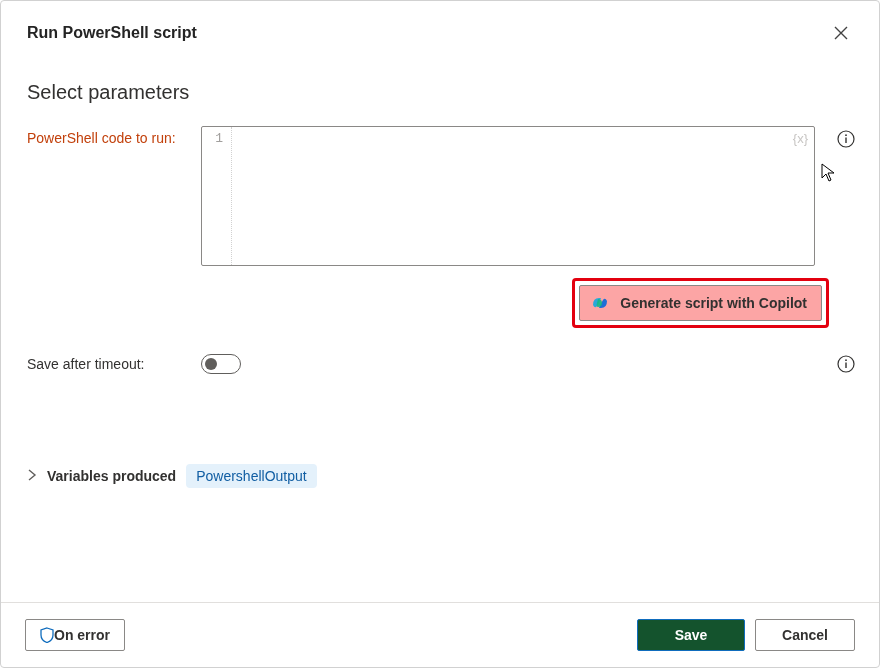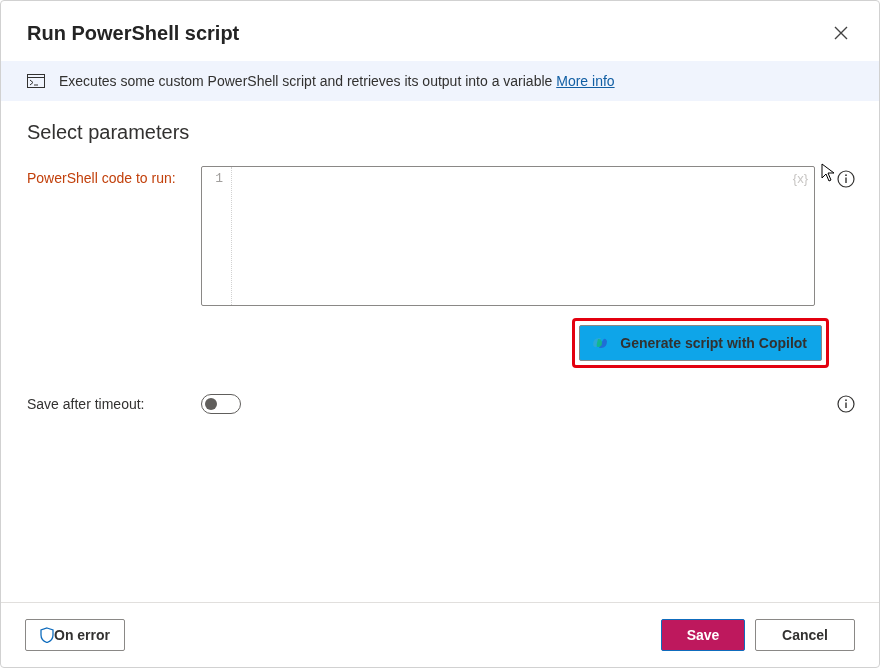--- a/index.html
+++ b/index.html
@@ -19,21 +19,21 @@
     overflow: hidden;
     position: relative;
   }
   .header {
     display: flex;
     align-items: center;
     justify-content: space-between;
     padding: 18px 24px 14px 26px;
   }
   .title {
-    font-size: 20px;
+    font-size: 16px;
     font-weight: 600;
     color: #242424;
   }
   .close-btn {
     width: 28px; height: 28px;
     display: flex; align-items: center; justify-content: center;
     cursor: pointer;
     color: #424242;
     background: transparent;
     border: none;
@@ -133,21 +133,21 @@
   }
   .copilot-highlight {
     border: 3px solid #e3000f;
     border-radius: 4px;
     padding: 4px;
   }
   .copilot-btn {
     display: flex;
     align-items: center;
     gap: 10px;
-    background: #0ea5e9;
+    background: #fca5a5;
     border: 1px solid #8a8886;
     border-radius: 2px;
     padding: 7px 14px 7px 10px;
     font-size: 14px;
     font-weight: 600;
     color: #323130;
     cursor: pointer;
     font-family: inherit;
   }
   .toggle-row {
@@ -211,27 +211,27 @@
     padding: 7px 14px;
     background: #fff;
     font-size: 14px;
     font-weight: 600;
     color: #323130;
     cursor: pointer;
     font-family: inherit;
   }
   .spacer { flex: 1; }
   .primary-btn {
-    background: #be185d;
+    background: #14532d;
     border: 1px solid #0f6cbd;
     color: #fff;
     font-weight: 600;
     font-size: 14px;
     padding: 7px 0;
-    width: 84px;
+    width: 108px;
     border-radius: 2px;
     cursor: pointer;
     font-family: inherit;
   }
   .secondary-btn {
     background: #fff;
     border: 1px solid #8a8886;
     color: #323130;
     font-weight: 600;
     font-size: 14px;
@@ -255,33 +255,20 @@
 
   <div class="header">
     <div class="title">Run PowerShell script</div>
     <button class="close-btn" aria-label="close">
       <svg width="14" height="14" viewBox="0 0 14 14">
           <path d="M1 1 L13 13 M13 1 L1 13" stroke="currentColor" stroke-width="1.4" fill="none"></path>
         </svg>
     </button>
   </div>
 
-  <div class="info-bar">
-    <span class="info-icon-wrap">
-      <svg width="18" height="14" viewBox="0 0 18 14">
-          <rect x="0.5" y="0.5" width="17" height="13" fill="none" stroke="#323130" stroke-width="1"></rect>
-          <line x1="0.5" y1="3.5" x2="17.5" y2="3.5" stroke="#323130" stroke-width="1"></line>
-          <path d="M3 6 L6 8.5 L3 11" fill="none" stroke="#323130" stroke-width="1"></path>
-          <line x1="7" y1="11" x2="11" y2="11" stroke="#323130" stroke-width="1"></line>
-        </svg>
-    </span>
-    <span>
-      <span class="info-bar-text">Executes some custom PowerShell script and retrieves its output into a variable </span><a class="info-link">More info</a>
-    </span>
-  </div>
 
   <div class="content">
     <h2 class="section-heading">Select parameters</h2>
 
     <div class="field-row">
       <div class="field-label">PowerShell code to run:</div>
       <div class="code-wrap">
         <div class="code-editor">
           <div class="gutter">1</div>
           <div class="code-area" contenteditable="true" style=""></div>
@@ -317,20 +304,29 @@
       </div>
       <div class="toggle-info">
         <svg width="18" height="18" viewBox="0 0 18 18">
             <circle cx="9" cy="9" r="8" fill="none" stroke="currentColor" stroke-width="1.2"></circle>
             <circle cx="9" cy="5.2" r="0.9" fill="currentColor"></circle>
             <rect x="8.3" y="7.5" width="1.4" height="5.5" fill="currentColor"></rect>
           </svg>
       </div>
     </div>
 
+    <div class="vars-row">
+      <span class="chevron">
+        <svg width="10" height="12" viewBox="0 0 10 12">
+            <path d="M2 1 L8 6 L2 11" fill="none" stroke="currentColor" stroke-width="1.4"></path>
+          </svg>
+      </span>
+      <span class="vars-label">Variables produced</span>
+      <span class="var-chip">PowershellOutput</span>
+    </div>
 
   </div>
 
   <div class="footer">
     <button class="on-error-btn">
       <svg width="14" height="16" viewBox="0 0 14 16">
           <path d="M7 1 L13 3 V8 C13 12 10 14.5 7 15.5 C4 14.5 1 12 1 8 V3 Z" fill="none" stroke="#0f6cbd" stroke-width="1.3"></path>
         </svg>
       <span>On error</span>
     </button>

